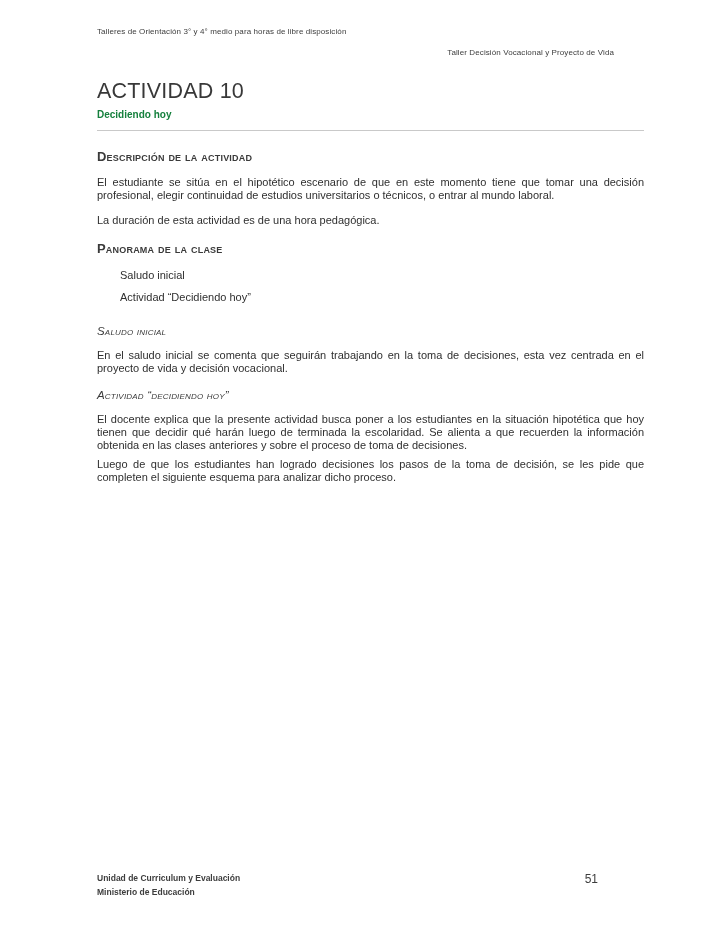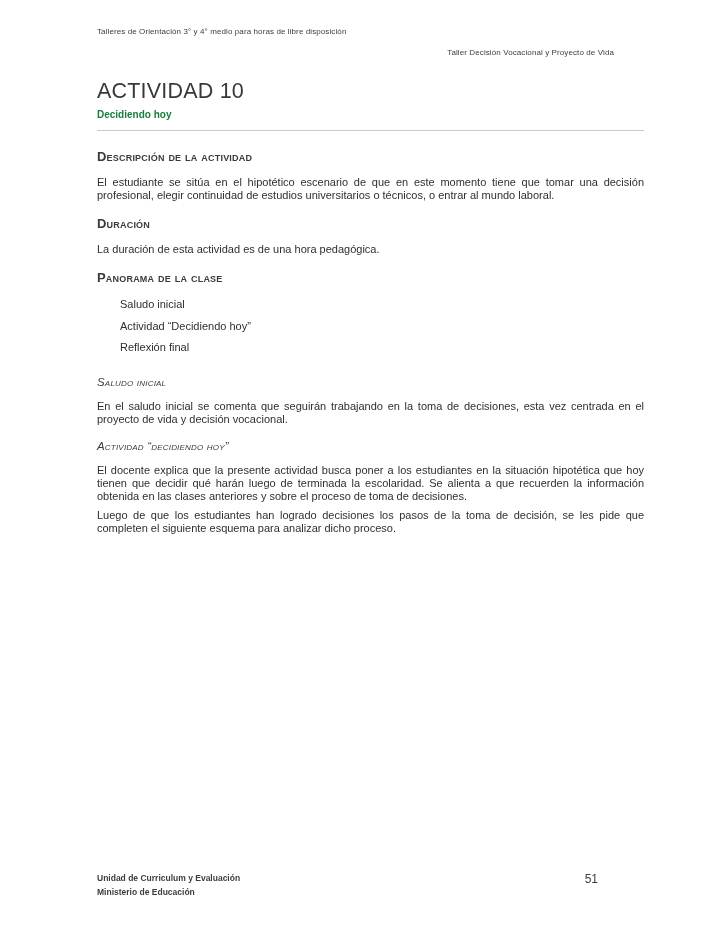--- a/index.html
+++ b/index.html
@@ -122,28 +122,26 @@
 
   <div class="content">
 
     <h1 class="doc-title">ACTIVIDAD 10</h1>
     <div class="doc-subtitle">Decidiendo hoy</div>
     <hr class="title-rule">
 
     <h2 class="sec-heading first">Descripción de la actividad</h2>
     <p class="body-p">El estudiante se sitúa en el hipotético escenario de que en este momento tiene que tomar una decisión profesional, elegir continuidad de estudios universitarios o técnicos, o entrar al mundo laboral.</p>
 
-    <h2 class="sec-heading">Duración</h2>
     <p class="body-p">La duración de esta actividad es de una hora pedagógica.</p>
 
     <h2 class="sec-heading">Panorama de la clase</h2>
     <div class="plain-list">
       <div class="list-item">Saludo inicial</div>
       <div class="list-item">Actividad “Decidiendo hoy”</div>
-      <div class="list-item">Reflexión final</div>
     </div>
 
     <h3 class="sub-heading">Saludo inicial</h3>
     <p class="body-p after-sub">En el saludo inicial se comenta que seguirán trabajando en la toma de decisiones, esta vez centrada en el proyecto de vida y decisión vocacional.</p>
 
     <h3 class="sub-heading tight">Actividad “decidiendo hoy”</h3>
     <p class="body-p after-sub">El docente explica que la presente actividad busca poner a los estudiantes en la situación hipotética que hoy tienen que decidir qué harán luego de terminada la escolaridad. Se alienta a que recuerden la información obtenida en las clases anteriores y sobre el proceso de toma de decisiones.</p>
     <p class="body-p follow">Luego de que los estudiantes han logrado decisiones los pasos de la toma de decisión, se les pide que completen el siguiente esquema para analizar dicho proceso.</p>
 
   </div>

